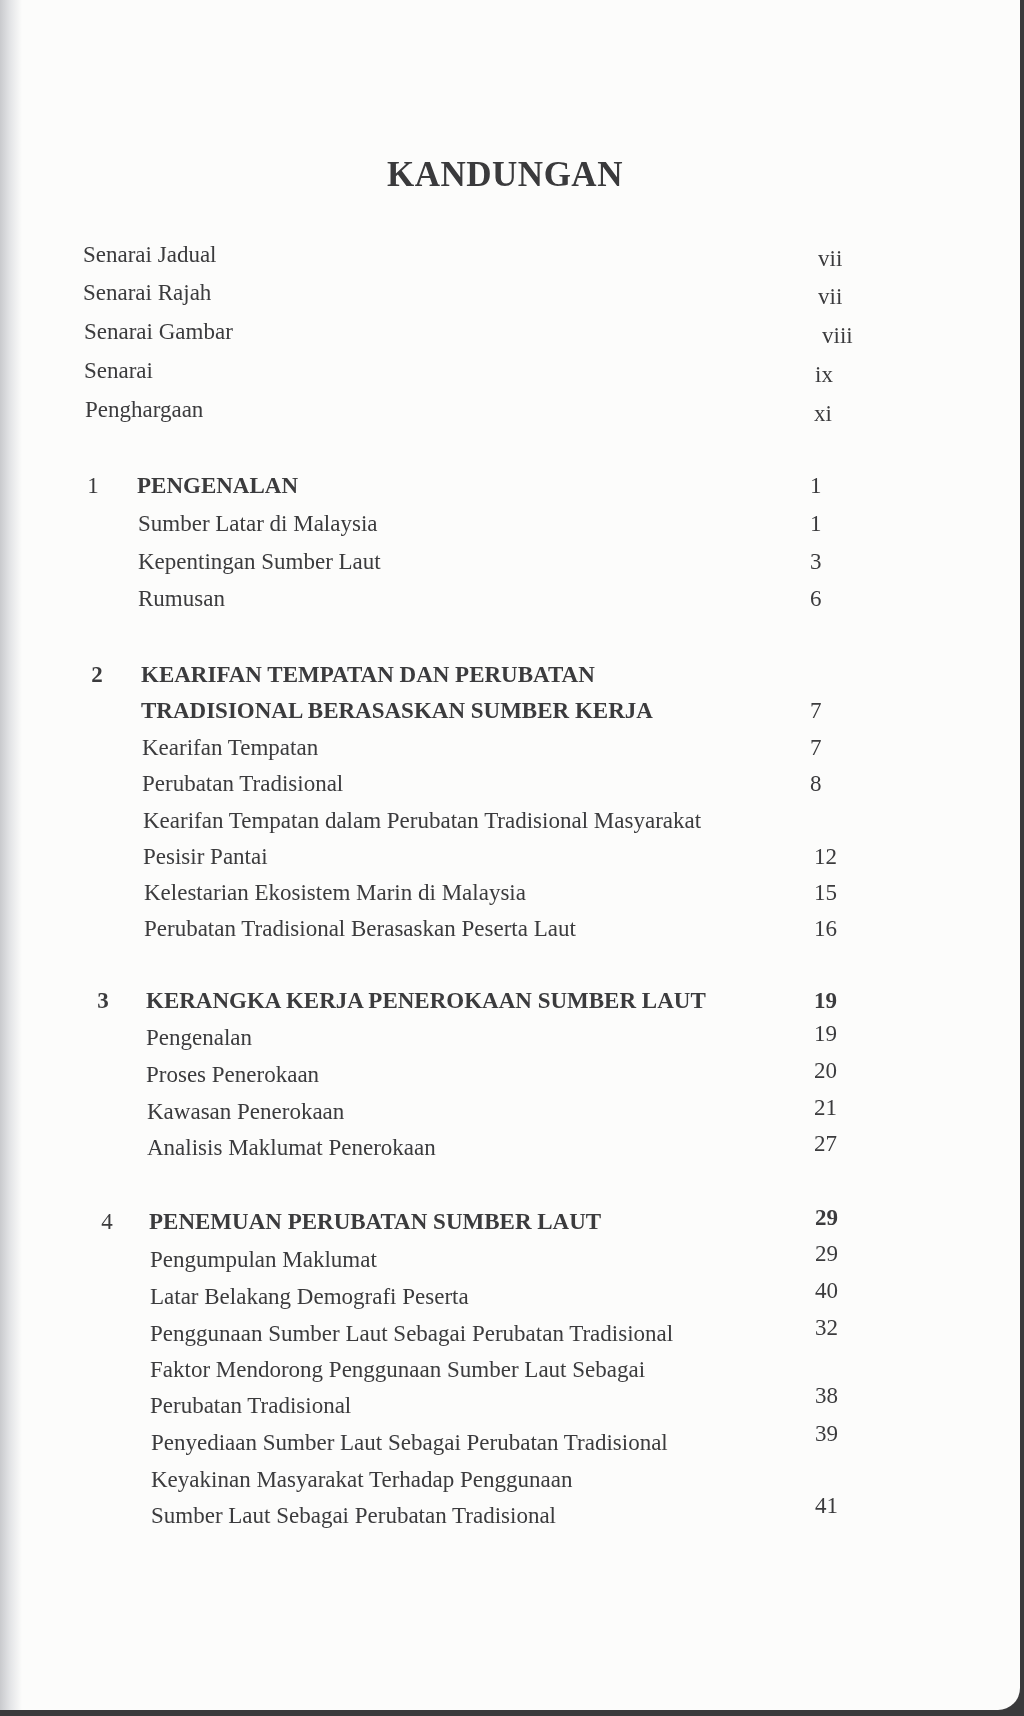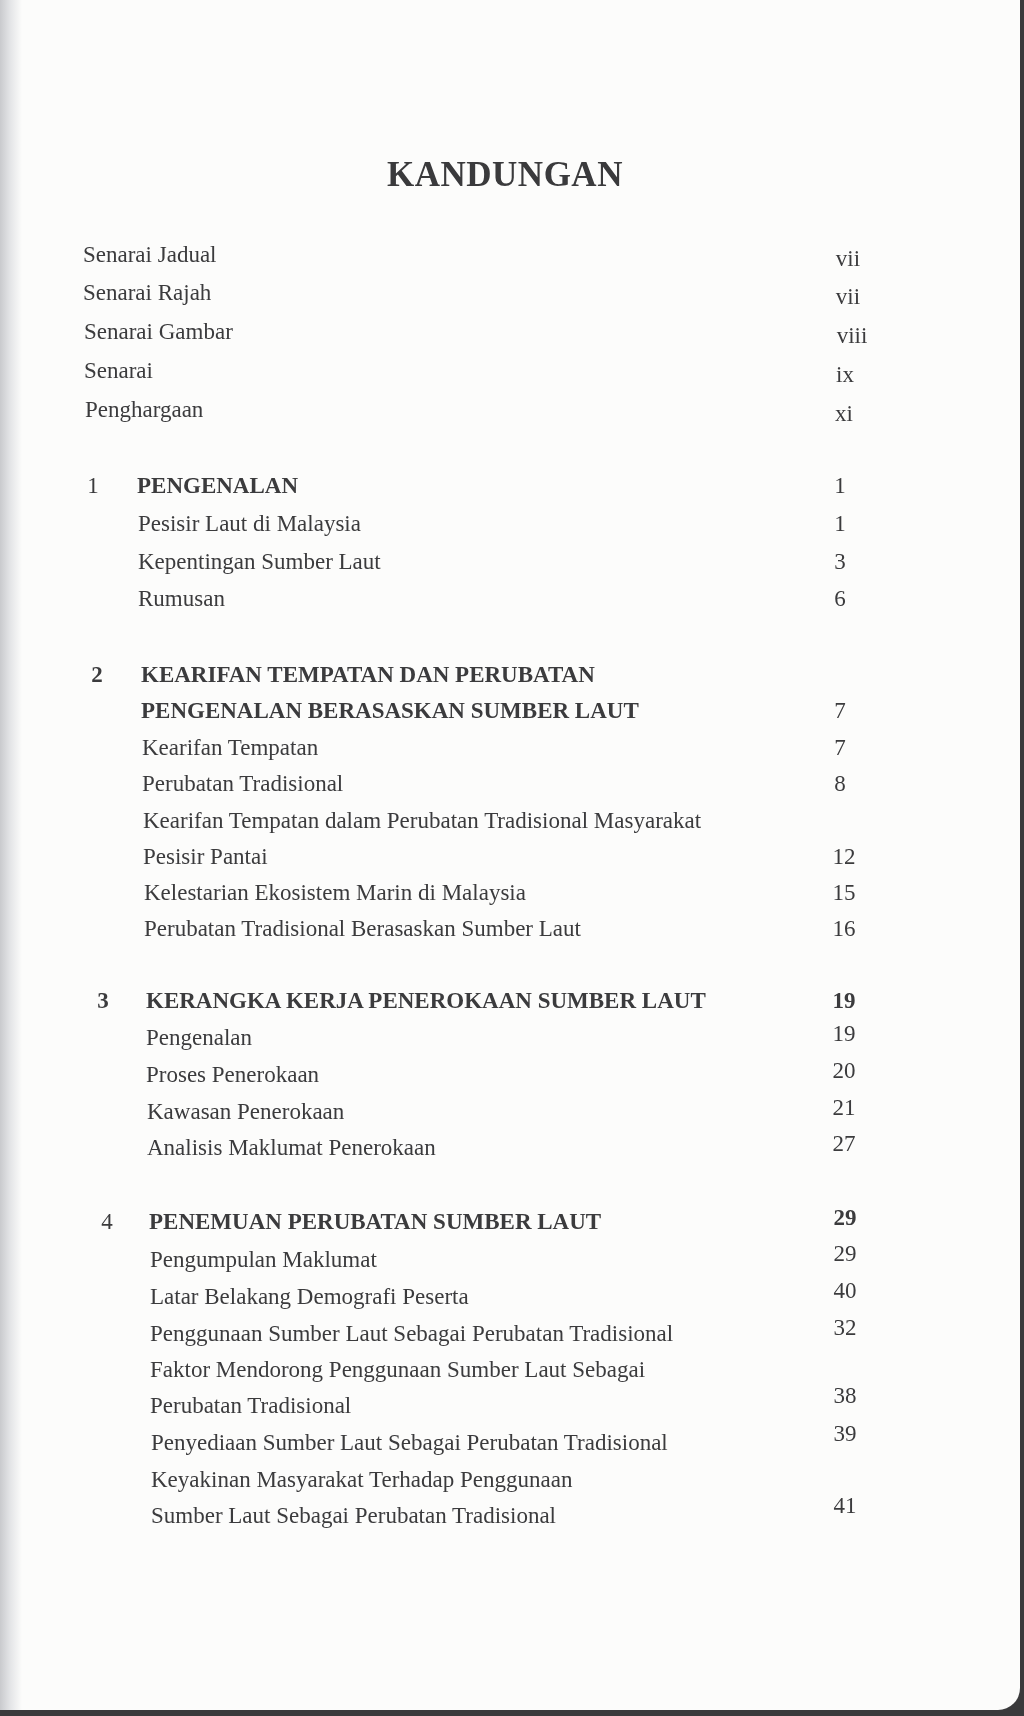--- a/index.html
+++ b/index.html
@@ -64,21 +64,21 @@
     text-align: center;
   }
   .row .label {
     position: absolute;
   }
   .row .page {
     position: absolute;
     background: none;
     height: auto;
     width: 60px;
-    text-align: center;
+    text-align: left;
     border-radius: 0;
     overflow: visible;
   }
   .bold { font-weight: bold; }
 </style>
 </head>
 <body>
 
 <div class="page">
   <div class="left-shade"></div>
@@ -105,38 +105,38 @@
       <span class="label" style="left:45px">Penghargaan</span>
       <span class="page" style="left:774px;top:4px">xi</span>
     </div>
 
     <div class="row bold" style="top:469px">
       <span class="num" style="left:38px;font-weight:normal">1</span>
       <span class="label" style="left:97px">PENGENALAN</span>
       <span class="page" style="left:770px;font-weight:normal">1</span>
     </div>
     <div class="row" style="top:507px">
-      <span class="label" style="left:98px">Pesisir Laut di Malaysia</span>
+      <span class="label" style="left:98px">Sumber Latar di Malaysia</span>
       <span class="page" style="left:770px">1</span>
     </div>
     <div class="row" style="top:545px">
       <span class="label" style="left:98px">Kepentingan Sumber Laut</span>
       <span class="page" style="left:770px">3</span>
     </div>
     <div class="row" style="top:582px">
       <span class="label" style="left:98px">Rumusan</span>
       <span class="page" style="left:770px">6</span>
     </div>
 
     <div class="row bold" style="top:658px">
       <span class="num" style="left:42px">2</span>
       <span class="label" style="left:101px">KEARIFAN TEMPATAN DAN PERUBATAN</span>
     </div>
     <div class="row bold" style="top:694px">
-      <span class="label" style="left:101px">PENGENALAN BERASASKAN SUMBER LAUT</span>
+      <span class="label" style="left:101px">TRADISIONAL BERASASKAN SUMBER KERJA</span>
       <span class="page" style="left:770px;font-weight:normal">7</span>
     </div>
     <div class="row" style="top:731px">
       <span class="label" style="left:102px">Kearifan Tempatan</span>
       <span class="page" style="left:770px">7</span>
     </div>
     <div class="row" style="top:767px">
       <span class="label" style="left:102px">Perubatan Tradisional</span>
       <span class="page" style="left:770px">8</span>
     </div>
@@ -145,21 +145,21 @@
     </div>
     <div class="row" style="top:840px">
       <span class="label" style="left:103px">Pesisir Pantai</span>
       <span class="page" style="left:774px">12</span>
     </div>
     <div class="row" style="top:876px">
       <span class="label" style="left:104px">Kelestarian Ekosistem Marin di Malaysia</span>
       <span class="page" style="left:774px">15</span>
     </div>
     <div class="row" style="top:912px">
-      <span class="label" style="left:104px">Perubatan Tradisional Berasaskan Sumber Laut</span>
+      <span class="label" style="left:104px">Perubatan Tradisional Berasaskan Peserta Laut</span>
       <span class="page" style="left:774px">16</span>
     </div>
 
     <div class="row bold" style="top:984px">
       <span class="num" style="left:48px">3</span>
       <span class="label" style="left:106px">KERANGKA KERJA PENEROKAAN SUMBER LAUT</span>
       <span class="page" style="left:774px">19</span>
     </div>
     <div class="row" style="top:1021px">
       <span class="label" style="left:106px">Pengenalan</span>

